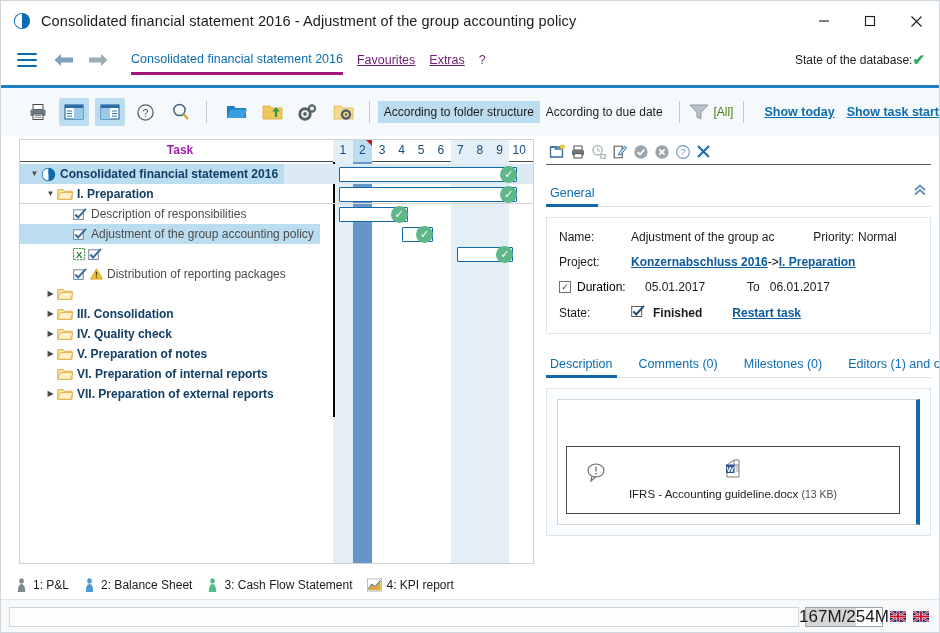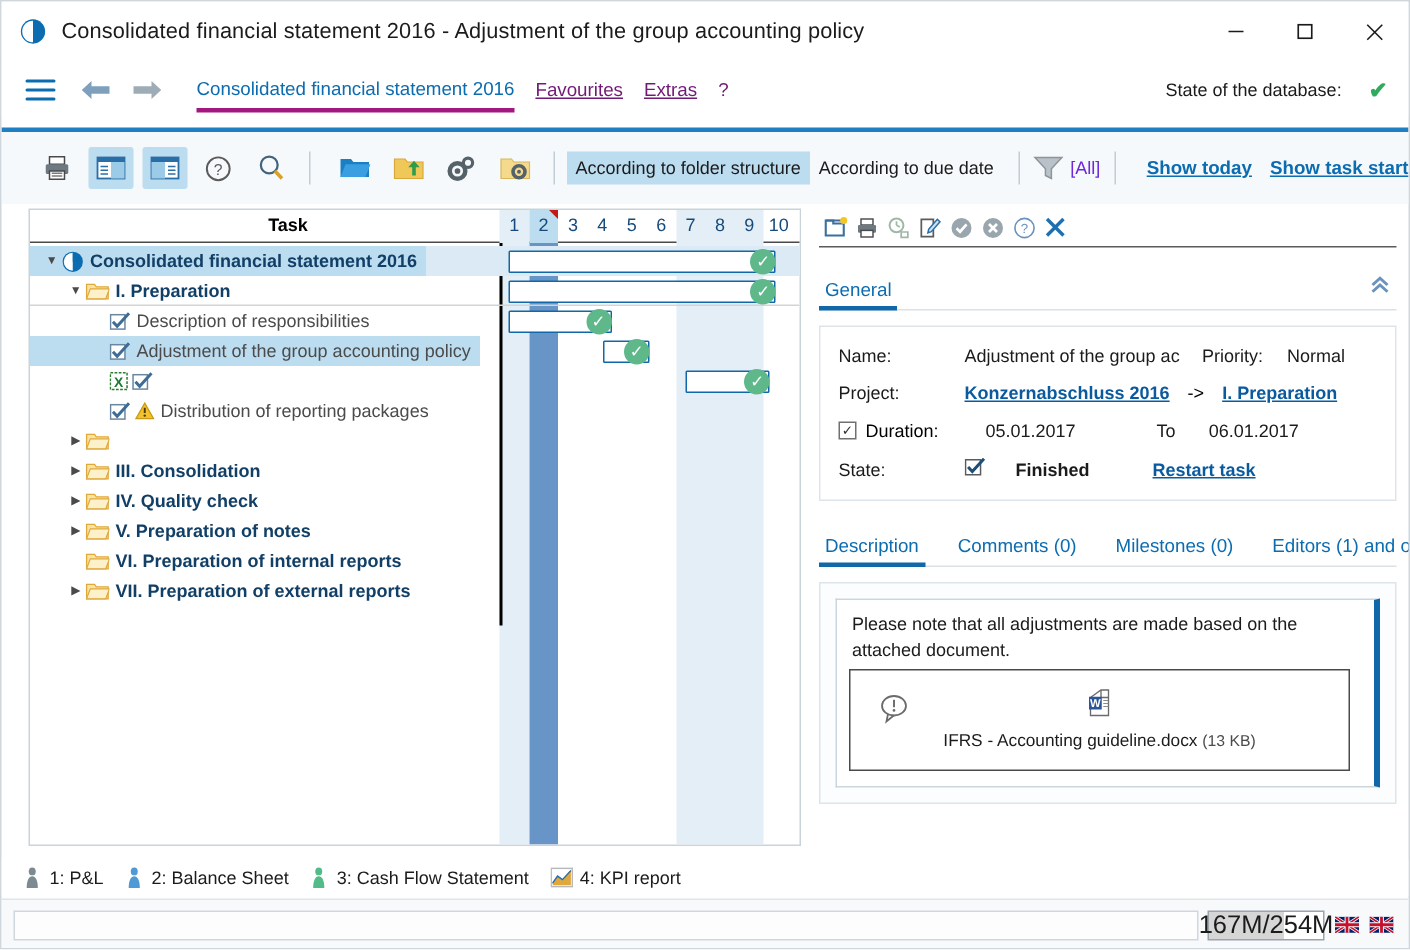--- a/index.html
+++ b/index.html
@@ -57,21 +57,21 @@
   .menu-item.project {
     color: #0b6cb0; margin-left: 22px; position: relative; padding-bottom: 2px;
   }
   .menu-item.project::after {
     content: ""; position: absolute; left: 0; right: 0; bottom: -7px; height: 3px;
     background: #a3187f;
   }
   .menu-item u { text-decoration: underline; }
   .db-state {
     position: absolute; right: 14px; top: 50%; transform: translateY(-50%);
-    font-size: 12px; color: #1b1b1b; display: flex; align-items: center; gap: 18px; justify-content: space-between;
+    font-size: 12px; color: #1b1b1b; display: flex; align-items: center; gap: 0; justify-content: space-between;
   }
   .db-check { color: #2faa5f; font-size: 15px; font-weight: bold; }
 
   .blue-rule {
     position: absolute; left: 0; top: 84px; width: 938px; height: 3px;
     background: #1e7fc2;
   }
 
   
   .toolbar {
@@ -85,38 +85,38 @@
   }
   .tb-btn:first-child { margin-left: 22px; }
   .tb-btn.active { background: #bcdcf0; }
   .tb-sep {
     width: 1px; height: 22px; background: #c2ced6; margin: 0 8px 0 10px;
   }
   .seg {
     font-size: 12px; color: #1b1b1b; padding: 4px 6px; cursor: pointer; white-space: nowrap;
   }
   .seg.on { background: #bcdcf0; }
-  .filter-all { font-size: 12px; color: #6d28d9; margin-left: 4px; text-align: right; }
+  .filter-all { font-size: 12px; color: #4d7c0f; margin-left: 4px; text-align: right; }
   .tb-link {
     font-size: 12.5px; color: #0b6cb0; text-decoration: underline;
     margin-left: 12px; cursor: pointer; font-weight: bold; white-space: nowrap;
   }
 
   
   .left-panel {
     position: absolute; left: 18px; top: 138px; width: 515px; height: 425px;
     background: #ffffff; border: 1px solid #c9d3da;
   }
   .tree-head {
     position: relative; height: 22px; border-bottom: 1px solid #4a4a4a;
     background: #ffffff;
   }
   .tree-head-task {
-    position: absolute; left: 16px; top: 3px; width: 312px; text-align: center;
-    font-size: 12px; font-weight: bold; color: #000000;
+    position: absolute; left: 4px; top: 3px; width: 312px; text-align: center;
+    font-size: 12px; font-weight: bold; color: #a21caf;
   }
   .gantt-head {
     position: absolute; left: 313px; top: 0; width: 200px; height: 22px;
     display: flex;
   }
   .wk {
     width: 19.6px; text-align: center; font-size: 12px; color: #174a7c;
     line-height: 21px; position: relative;
   }
   .wk.sel { background: #bcdcf0; font-weight: normal; }
@@ -200,21 +200,21 @@
     background: #1068a8;
   }
   .collapse-ico {
     position: absolute; right: 4px; bottom: 6px; color: #6b93bf; font-size: 14px;
     cursor: pointer;
   }
   .panel-card {
     border: 1px solid #dde5ea; background: #ffffff; margin-top: 10px;
     padding: 12px 12px 10px 12px;
   }
-  .frow { display: flex; align-items: center; margin-bottom: 11px; font-size: 12px; gap: 12px; }
+  .frow { display: flex; align-items: center; margin-bottom: 11px; font-size: 12px; }
   .frow:last-child { margin-bottom: 2px; }
   .flabel { width: 72px; color: #1b1b1b; flex: none; }
   .fval { color: #1b1b1b; }
   .link { color: #0b5a9e; text-decoration: underline; cursor: pointer; font-weight: bold; }
   .prio-lbl { margin-left: auto; color: #1b1b1b; padding-right: 4px; }
   .prio-val { color: #1b1b1b; width: 60px; }
   .cbx {
     width: 12px; height: 12px; border: 1px solid #707070; background: #fff;
     display: inline-flex; align-items: center; justify-content: center;
     font-size: 9px; color: #333; margin-right: 6px; flex: none;
@@ -740,21 +740,20 @@
 
     <div class="tabs-row" style="margin-top:14px;" id="detailTabs">
         <div class="tab active">Description</div>
         <div class="tab">Comments (0)</div>
         <div class="tab">Milestones (0)</div>
         <div class="tab">Editors (1) and obs…</div>
       </div>
 
     <div class="desc-box">
       <div class="desc-inner">
-        <span>Please note that all adjustments are made based on the attached document.</span>
 
         <div class="attach-box">
           <div class="attach-bubble">
             <svg width="22" height="22" viewBox="0 0 22 22">
               <ellipse cx="11" cy="9.5" rx="8" ry="6.5" fill="none" stroke="#6b6b6b" stroke-width="1.2"></ellipse>
               <path d="M7 15 L6 20 L11 15.8" fill="none" stroke="#6b6b6b" stroke-width="1.2"></path>
               <line x1="11" y1="5.5" x2="11" y2="10.5" stroke="#6b6b6b" stroke-width="1.3"></line>
               <circle cx="11" cy="12.6" r="0.9" fill="#6b6b6b"></circle>
             </svg>
           </div>

